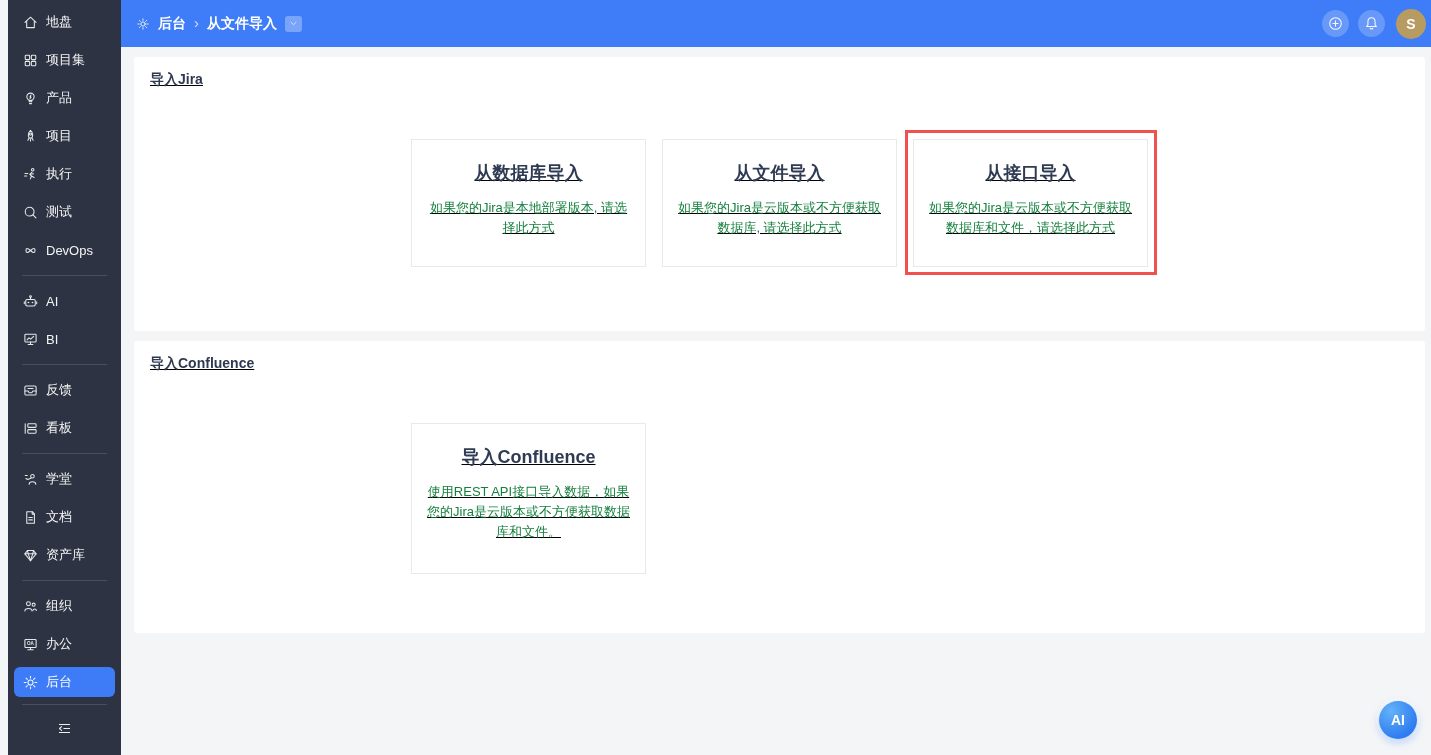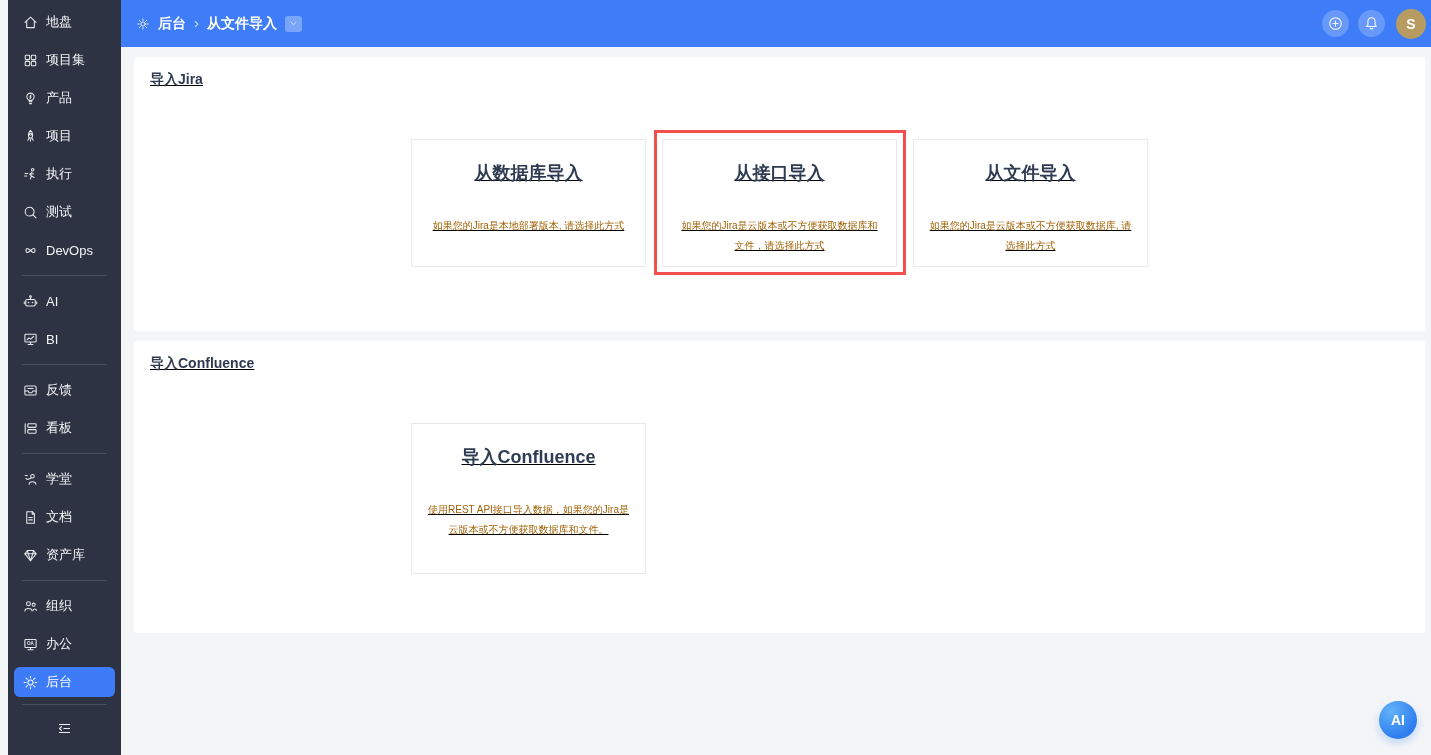--- a/index.html
+++ b/index.html
@@ -76,21 +76,21 @@
     font-weight:bold; color:#2f3a50;
   }
   .cards-row { width:737px; margin:52px auto 0; display:flex; gap:16px; }
   .card {
     position:relative; width:235px; height:128px; background:#fff;
     border:1px solid #e7e9ef; border-radius:0; text-align:center;
     padding:20px 15px 0; cursor:pointer;
   }
   .card.tall { height:151px; }
   .card-title { font-size:18px; line-height:26px; font-weight:bold; color:#2f3b52; }
-  .card-desc { margin-top:30px; font-size:10px; line-height:20px; color:#a16207; }
+  .card-desc { margin-top:12px; font-size:13px; line-height:20px; color:#15803d; }
   .red-outline {
     position:absolute; left:-9px; right:-10px; top:-10px; bottom:-9px;
     border:3px solid #f1504f; pointer-events:none;
   }
 
   
   .ai-fab {
     position:absolute; left:1379px; top:701px; width:38px; height:38px;
     border-radius:50%; cursor:pointer; border:none;
     background:radial-gradient(circle at 32% 26%, #63b2f8, #2e7cf0 72%);
@@ -337,27 +337,27 @@
   <main class="content">
 
     <section class="panel panel-jira">
       <h2 class="section-title">导入Jira</h2>
       <div class="cards-row">
         <div class="card">
           <div class="card-title">从数据库导入</div>
           <div class="card-desc">如果您的Jira是本地部署版本, 请选择此方式</div>
         </div>
         <div class="card">
+          <div class="card-title">从文件导入</div>
+          <div class="card-desc">如果您的Jira是云版本或不方便获取数据库, 请选择此方式</div>
+        </div>
+        <div class="card">
           <div class="red-outline"></div>
           <div class="card-title">从接口导入</div>
           <div class="card-desc">如果您的Jira是云版本或不方便获取数据库和文件，请选择此方式</div>
-        </div>
-        <div class="card">
-          <div class="card-title">从文件导入</div>
-          <div class="card-desc">如果您的Jira是云版本或不方便获取数据库, 请选择此方式</div>
         </div>
       </div>
     </section>
 
     <section class="panel panel-conf">
       <h2 class="section-title">导入Confluence</h2>
       <div class="cards-row">
         <div class="card tall">
           <div class="card-title">导入Confluence</div>
           <div class="card-desc">使用REST API接口导入数据，如果您的Jira是云版本或不方便获取数据库和文件。</div>

